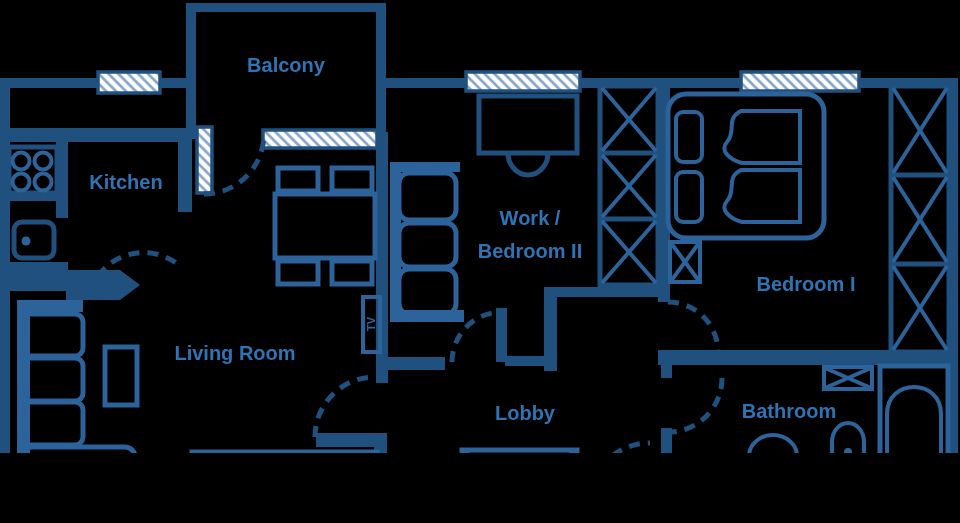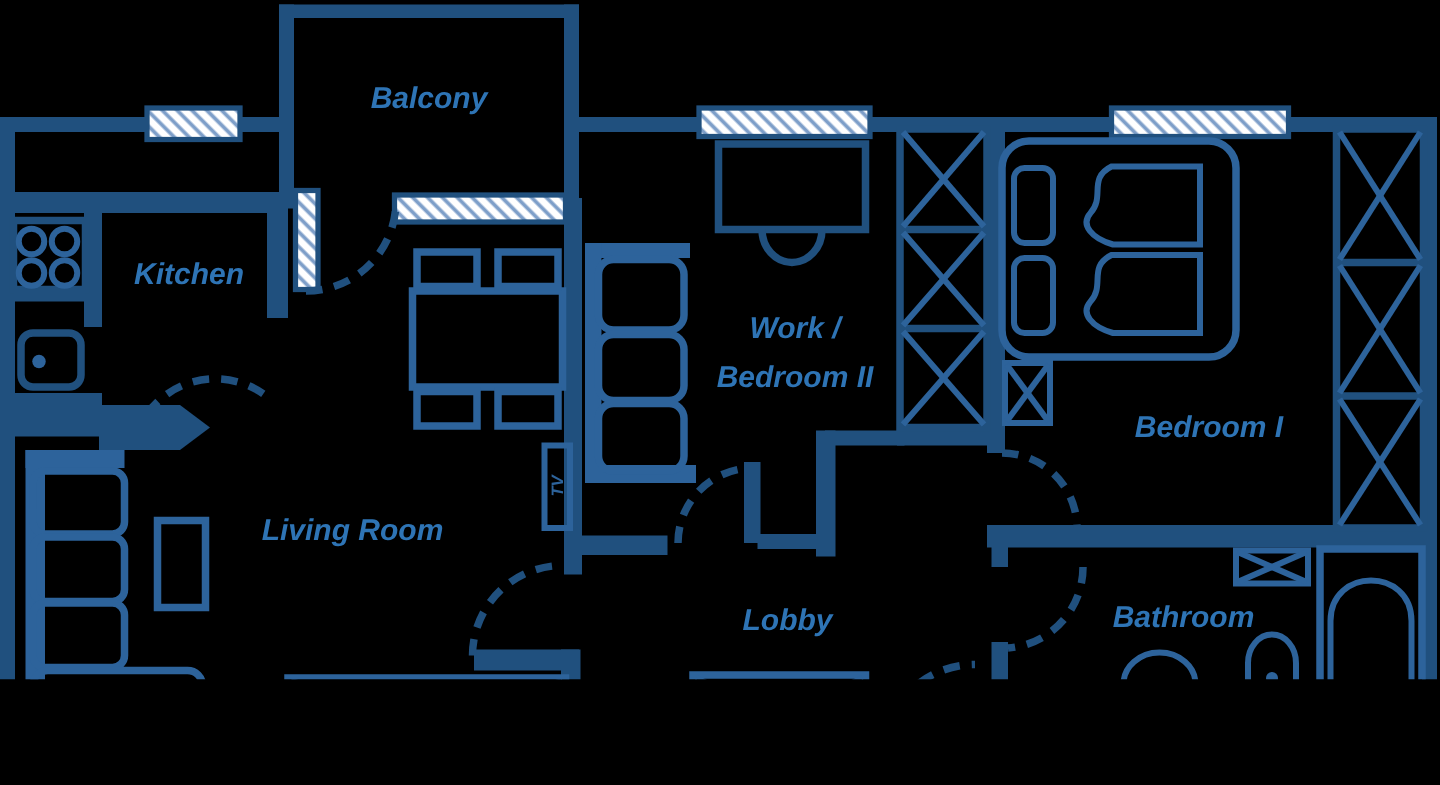--- a/index.html
+++ b/index.html
@@ -4,21 +4,21 @@
 <style>
   :root{
     --background:#000000;
     --wall:#20507E;
     --furniture:#2D639B;
     --label:#2E74B5;
     --window_fill:#FFFFFF;
     --window_stripe:#7E9FC9;
   }
   html,body{margin:0;padding:0;background:var(--background);}
-  .stage{width:960px;height:453px;overflow:hidden;background:var(--background);font-style:italic;}
+  .stage{width:960px;height:453px;overflow:hidden;background:var(--background);}
   svg{display:block;}
   .wall{fill:var(--wall);stroke:none;}
   .door-arc{fill:none;stroke:var(--wall);stroke-width:5;stroke-dasharray:11 8;stroke-linecap:butt;}
   .furn{fill:none;stroke:var(--furniture);stroke-width:5;}
   .furn-thin{fill:none;stroke:var(--furniture);stroke-width:4;}
   .furn-line{stroke:var(--furniture);stroke-width:3.5;fill:none;}
   .furn-fill{fill:var(--furniture);stroke:none;}
   .dark-furn{fill:none;stroke:var(--wall);stroke-width:5;}
   .window{fill:url(#hatchPattern);stroke:var(--wall);stroke-width:3.5;}
   .win-bg{fill:var(--window_fill);}

